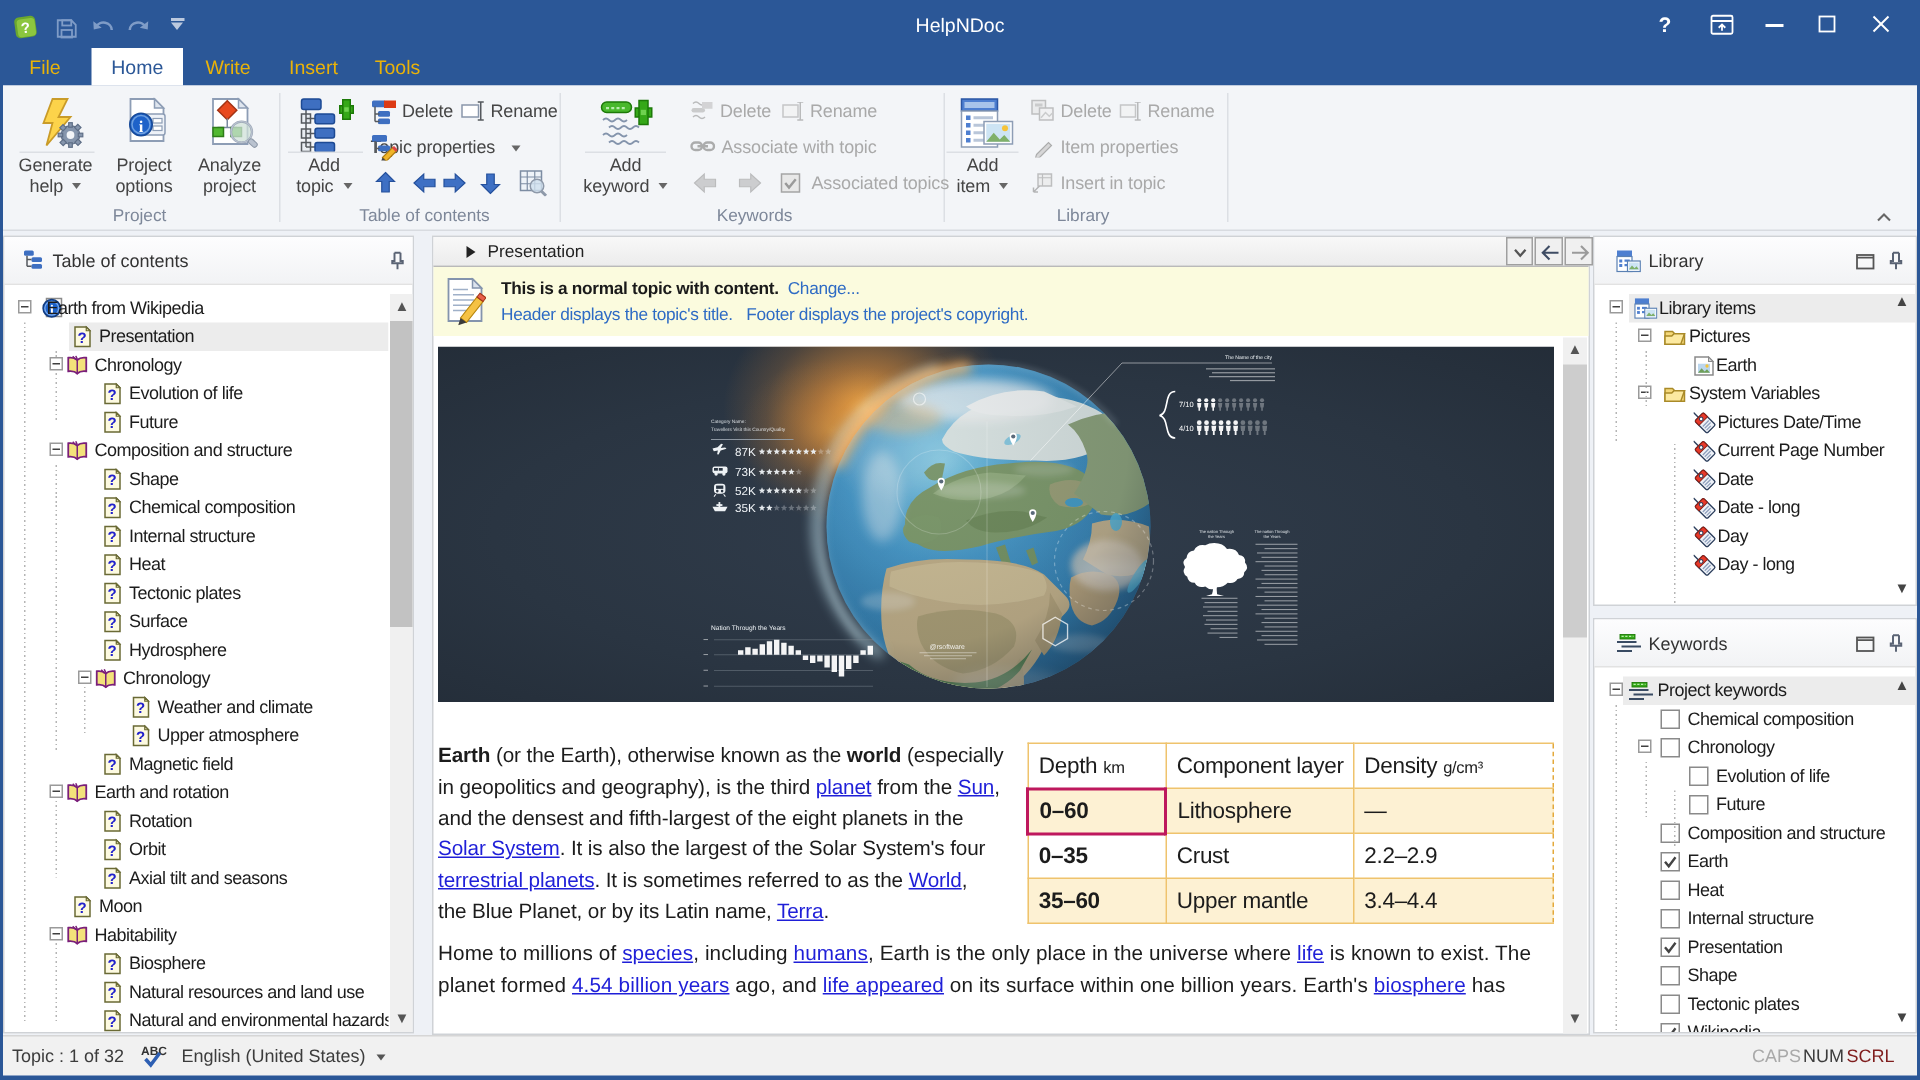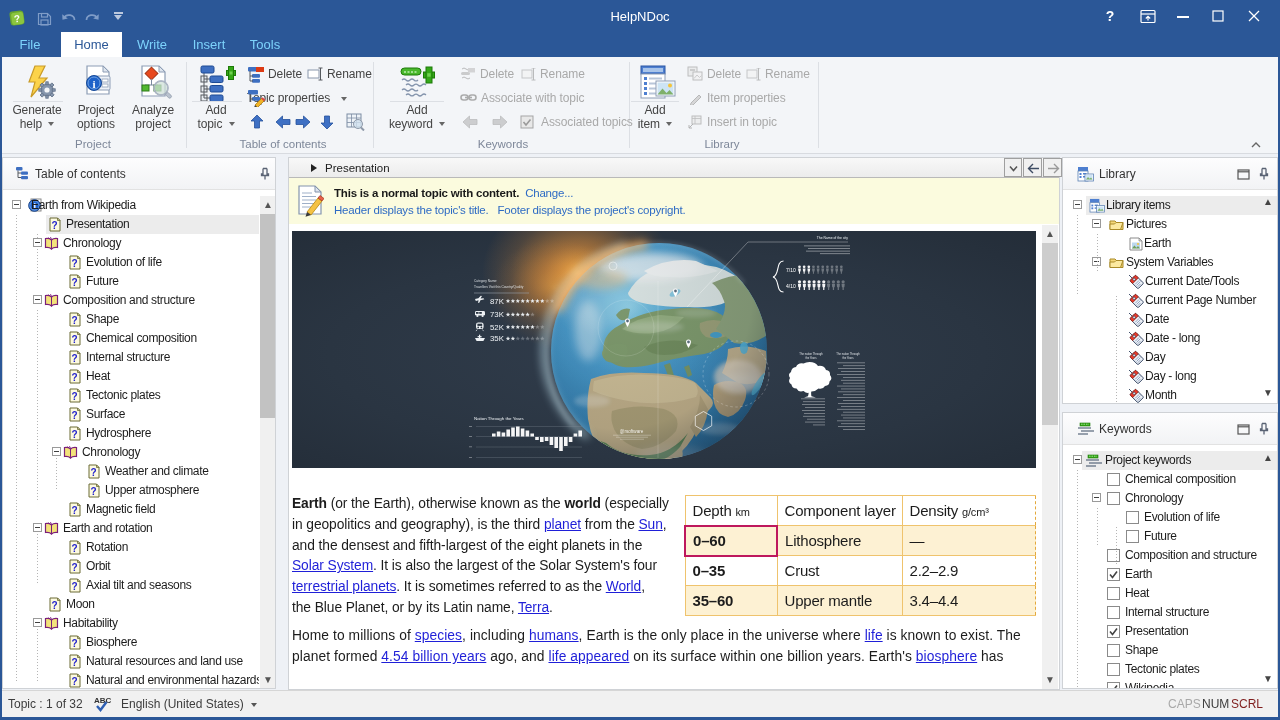--- a/index.html
+++ b/index.html
@@ -2,21 +2,21 @@
 <html><head><meta charset="utf-8">
 <style>
 *{margin:0;padding:0;box-sizing:border-box}
 html,body{width:1280px;height:720px;overflow:hidden}
 body{font-family:"Liberation Sans",sans-serif;position:relative;background:#eef1f6;font-size:12px;color:#444}
 .abs{position:absolute}
 .ico{position:absolute}
 
 #titlebar{position:absolute;left:0;top:0;width:1280px;height:32px;background:#2b5797;color:#fff}
 #tabrow{position:absolute;left:0;top:32px;width:1280px;height:25px;background:#2b5797}
-.tab{position:absolute;top:0;height:25px;line-height:25px;color:#7dd3fc;font-size:13px;text-align:center}
+.tab{position:absolute;top:0;height:25px;line-height:25px;color:#eab308;font-size:13px;text-align:center}
 #tab-home{background:#fff;color:#2b5797}
 
 #ribbon{position:absolute;left:0;top:57px;width:1280px;height:97px;background:#f3f5f8;border-bottom:1px solid #d8dbe0}
 .gsep{position:absolute;top:5px;height:86px;width:1px;background:#dcdfe4}
 .glabel{position:absolute;top:81px;width:120px;text-align:center;color:#7d8799;font-size:11.5px}
 .bigbtn{position:absolute;top:3px;width:70px;text-align:center;font-size:12px;color:#454545;letter-spacing:-.1px}
 .bigbtn .lbl{position:absolute;top:44px;width:100%;line-height:13.5px}
 .smallbtn{position:absolute;height:18px;line-height:18px;font-size:12px;color:#454545;letter-spacing:-.1px;white-space:nowrap}
 .smallbtn.dis{color:#a9a9a9}
 .caret{display:inline-block;width:0;height:0;border-left:3px solid transparent;border-right:3px solid transparent;border-top:4px solid #666;vertical-align:middle;margin-left:3px}
@@ -1135,21 +1135,21 @@
           <svg width="16" height="16" viewBox="0 0 16 16" style="position:absolute;top:2px">
             <path d="M0 1 L3.5 4.5" stroke="#2c3e5c" stroke-width=".9"></path>
             <g transform="rotate(-45 8 8.5)">
               <rect x="4.2" y="2.2" width="8" height="11.5" rx="1" fill="#eef2f8" stroke="#2c3e5c" stroke-width=".9"></rect>
               <path d="M4.2 3.2 q0 -1 1 -1 h6 q1 0 1 1 v3 h-8 z" fill="#e8392a" stroke="#8f1f12" stroke-width=".7"></path>
               <circle cx="8.2" cy="4.2" r="1.2" fill="#fff" stroke="#2c3e5c" stroke-width=".7"></circle>
               <path d="M5.5 8.5 h5.5 M5.5 10.3 h5.5 M5.5 12 h4" stroke="#8fa0bd" stroke-width=".9"></path>
             </g>
           </svg>
         </div>
-        <div style="position:absolute;left:82px;top:0">Current Date/Tools</div>
+        <div style="position:absolute;left:82px;top:0">Pictures Date/Time</div>
       </div>
       <div class="trow" style="left:0;top:100px;width:214px">
         <div style="position:absolute;left:66px;top:0;width:17px;height:19px">
           <svg width="16" height="16" viewBox="0 0 16 16" style="position:absolute;top:2px">
             <path d="M0 1 L3.5 4.5" stroke="#2c3e5c" stroke-width=".9"></path>
             <g transform="rotate(-45 8 8.5)">
               <rect x="4.2" y="2.2" width="8" height="11.5" rx="1" fill="#eef2f8" stroke="#2c3e5c" stroke-width=".9"></rect>
               <path d="M4.2 3.2 q0 -1 1 -1 h6 q1 0 1 1 v3 h-8 z" fill="#e8392a" stroke="#8f1f12" stroke-width=".7"></path>
               <circle cx="8.2" cy="4.2" r="1.2" fill="#fff" stroke="#2c3e5c" stroke-width=".7"></circle>
               <path d="M5.5 8.5 h5.5 M5.5 10.3 h5.5 M5.5 12 h4" stroke="#8fa0bd" stroke-width=".9"></path>
@@ -1206,34 +1206,20 @@
             <path d="M0 1 L3.5 4.5" stroke="#2c3e5c" stroke-width=".9"></path>
             <g transform="rotate(-45 8 8.5)">
               <rect x="4.2" y="2.2" width="8" height="11.5" rx="1" fill="#eef2f8" stroke="#2c3e5c" stroke-width=".9"></rect>
               <path d="M4.2 3.2 q0 -1 1 -1 h6 q1 0 1 1 v3 h-8 z" fill="#e8392a" stroke="#8f1f12" stroke-width=".7"></path>
               <circle cx="8.2" cy="4.2" r="1.2" fill="#fff" stroke="#2c3e5c" stroke-width=".7"></circle>
               <path d="M5.5 8.5 h5.5 M5.5 10.3 h5.5 M5.5 12 h4" stroke="#8fa0bd" stroke-width=".9"></path>
             </g>
           </svg>
         </div>
         <div style="position:absolute;left:82px;top:0">Day - long</div>
-      </div>
-      <div class="trow" style="left:0;top:195px;width:214px">
-        <div style="position:absolute;left:66px;top:0;width:17px;height:19px">
-          <svg width="16" height="16" viewBox="0 0 16 16" style="position:absolute;top:2px">
-            <path d="M0 1 L3.5 4.5" stroke="#2c3e5c" stroke-width=".9"></path>
-            <g transform="rotate(-45 8 8.5)">
-              <rect x="4.2" y="2.2" width="8" height="11.5" rx="1" fill="#eef2f8" stroke="#2c3e5c" stroke-width=".9"></rect>
-              <path d="M4.2 3.2 q0 -1 1 -1 h6 q1 0 1 1 v3 h-8 z" fill="#e8392a" stroke="#8f1f12" stroke-width=".7"></path>
-              <circle cx="8.2" cy="4.2" r="1.2" fill="#fff" stroke="#2c3e5c" stroke-width=".7"></circle>
-              <path d="M5.5 8.5 h5.5 M5.5 10.3 h5.5 M5.5 12 h4" stroke="#8fa0bd" stroke-width=".9"></path>
-            </g>
-          </svg>
-        </div>
-        <div style="position:absolute;left:82px;top:0">Month</div>
       </div>
       <div style="position:absolute;left:14px;top:24px;width:1px;height:81px;background-image:repeating-linear-gradient(#b5b5b5 0 1px,transparent 1px 3px)"></div>
       <div style="position:absolute;left:34px;top:43px;width:1px;height:38px;background-image:repeating-linear-gradient(#b5b5b5 0 1px,transparent 1px 3px)"></div>
       <div style="position:absolute;left:53px;top:105px;width:1px;height:133px;background-image:repeating-linear-gradient(#b5b5b5 0 1px,transparent 1px 3px)"></div>
     </div>
   <div class="scrlarrow" style="left:197px;top:36px;color:#444">▲</div>
   <div class="scrlarrow" style="left:197px;top:227px;color:#444">▼</div>
 </div>
 <div class="panel" id="kwpanel" style="left:1062px;top:412px;width:216px;height:277px">
   <div class="phead">

